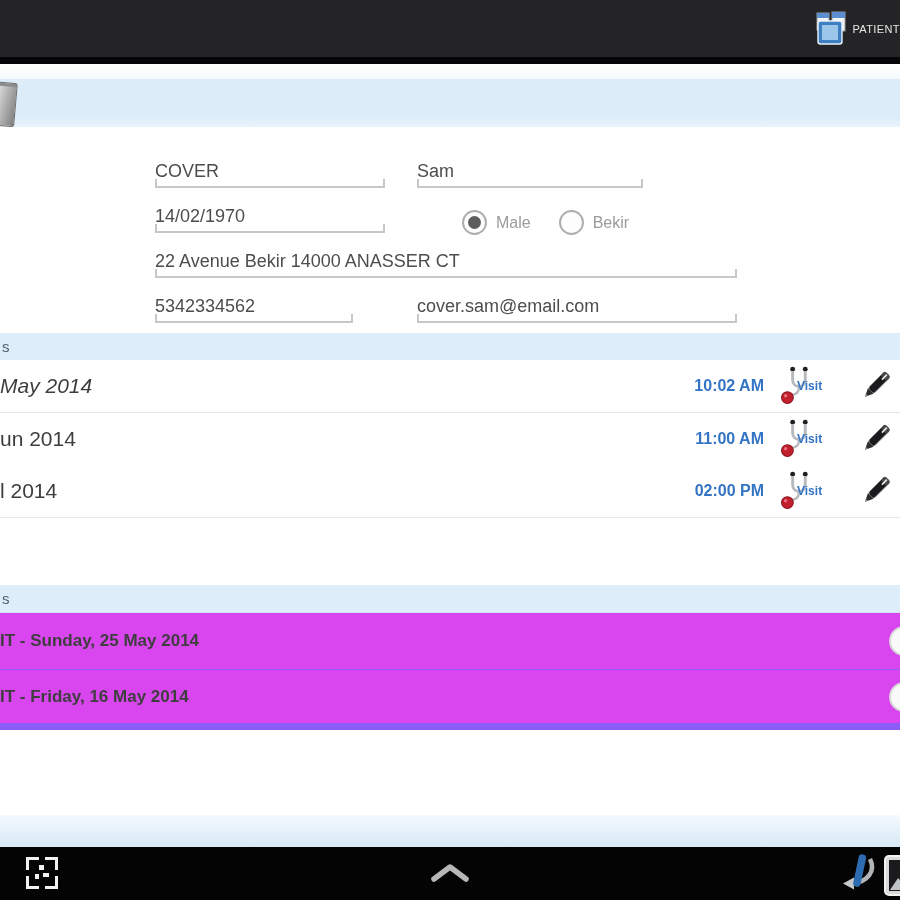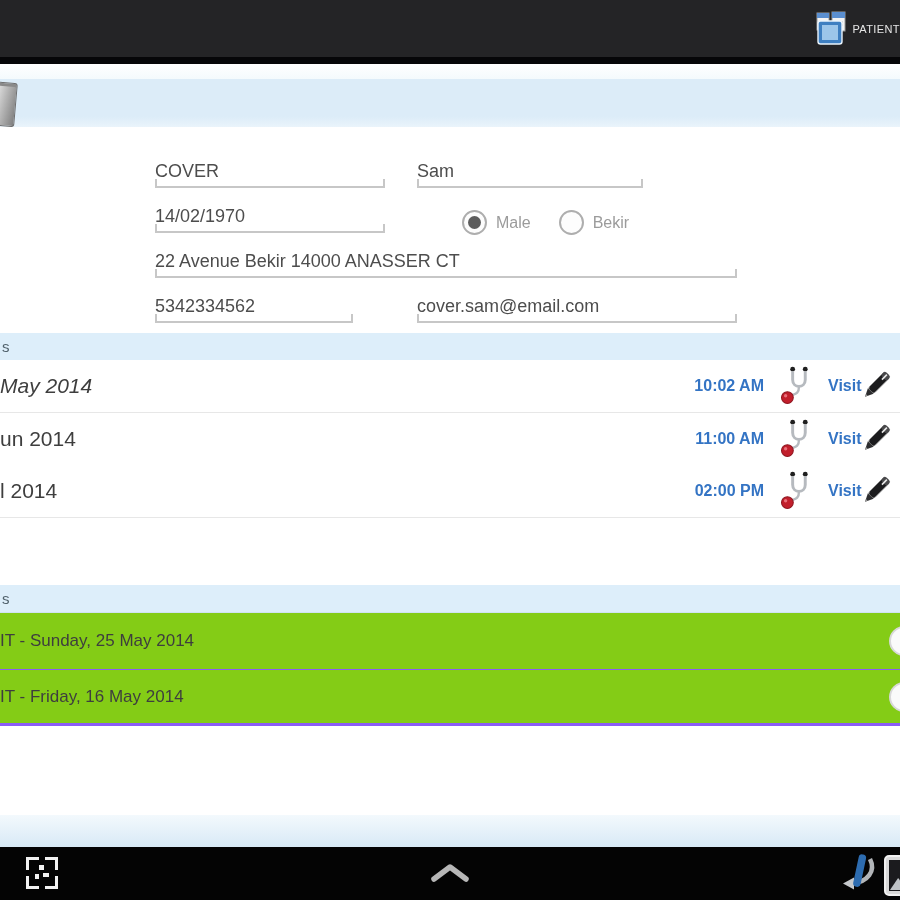--- a/index.html
+++ b/index.html
@@ -51,25 +51,25 @@
 
   
   .appt-row{left:0;width:900px;height:52px;border-bottom:1px solid #e7e7e7;cursor:pointer;background:#fff;}
   #appt-0{top:360px;}
   #appt-1{top:413px;}
   #appt-2{top:465px;}
   .appt-date{position:absolute;left:0;top:50%;transform:translateY(-50%);font-size:21px;color:#3e3e3e;white-space:nowrap;}
   .italic{font-style:italic;}
   .appt-time{position:absolute;right:136px;top:50%;transform:translateY(-50%);font-size:16px;font-weight:bold;color:#3474c4;}
   .steth{position:absolute;left:779px;top:5px;width:42px;height:42px;cursor:pointer;}
-  .visit-label{position:absolute;left:828px;top:50%;transform:translateY(-50%);font-size:16px;font-weight:bold;color:#3474c4;cursor:pointer;}
+  .visit-label{position:absolute;left:797px;top:50%;transform:translateY(-50%);font-size:12px;font-weight:bold;color:#3474c4;cursor:pointer;}
   .pen{position:absolute;left:856px;top:5px;width:40px;height:40px;cursor:pointer;}
 
   
-  .visit-row{left:0;width:900px;border-bottom:3px solid #8b5cf6;cursor:pointer;background:#84cc16;}
+  .visit-row{left:0;width:900px;border-bottom:7px solid #8b5cf6;cursor:pointer;background:#d946ef;font-weight:bold;}
   #visit-0{top:613px;height:56px;}
   #visit-1{top:670px;height:53px;}
   .visit-text{position:absolute;left:0;top:50%;transform:translateY(-50%);font-size:17px;color:#3e3e3e;white-space:nowrap;}
   .edge-sliver{position:absolute;right:-19px;top:50%;transform:translateY(-50%);width:26px;height:26px;
     border:2px solid #d8d8d8;border-radius:50%;background:#fafafa;}
 
   
   #bottom-blue{top:815px;left:0;width:900px;height:32px;background:linear-gradient(#f3f9fd,#d8e9f6);}
   #navbar{top:847px;left:0;width:900px;height:53px;background:#040404;}
 

